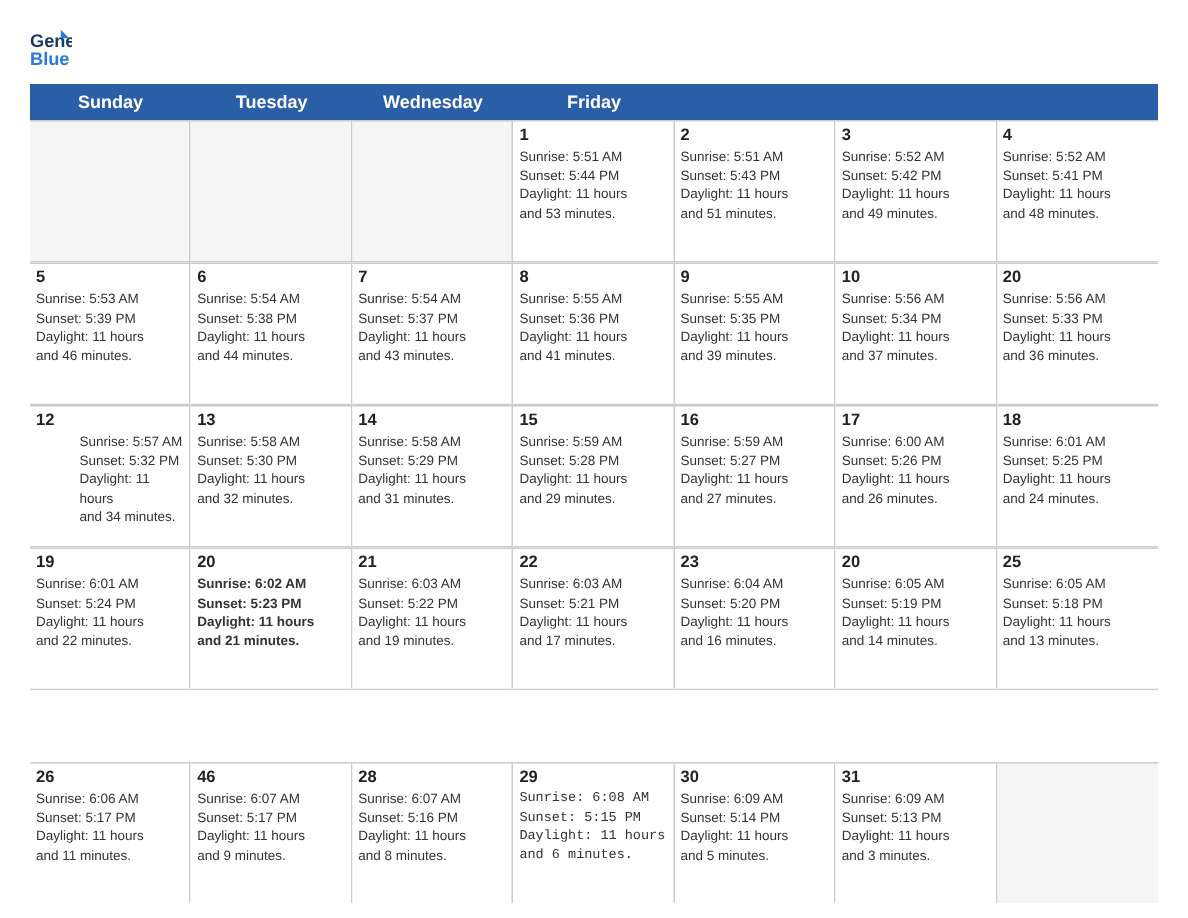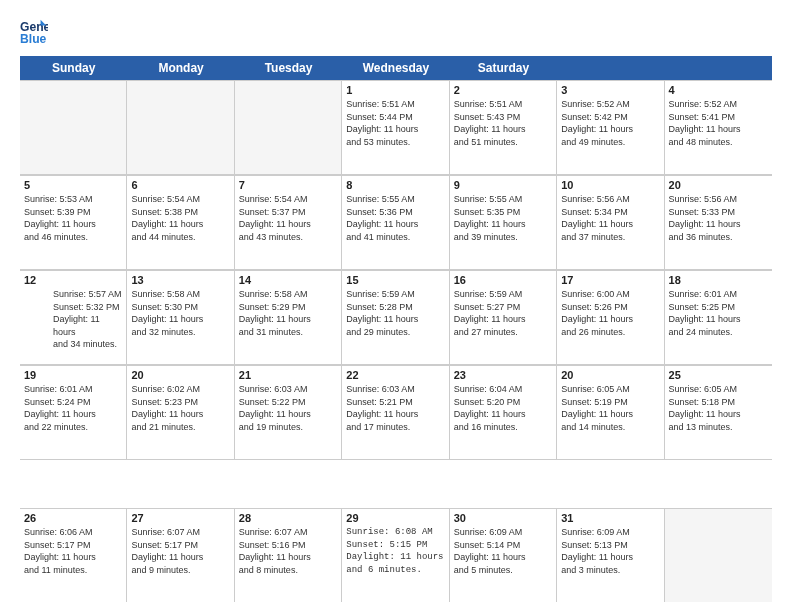--- a/index.html
+++ b/index.html
@@ -120,24 +120,23 @@
     </div>
     <div class="title-block">
       <div class="month-title"></div>
       <div class="location"></div>
     </div>
   </div>
 
   <div class="calendar">
     <div class="cal-header-row">
       <div class="cal-header-cell">Sunday</div>
-      <div class="cal-header-cell">Monday</div>
       <div class="cal-header-cell">Tuesday</div>
       <div class="cal-header-cell">Wednesday</div>
-      <div class="cal-header-cell">Saturday</div>
+      <div class="cal-header-cell">Friday</div>
     </div>
     <div class="cal-body" id="cal-body">
     <div class="cal-week">
           <div class="cal-cell empty"></div>
           <div class="cal-cell empty"></div>
           <div class="cal-cell empty"></div>
           <div class="cal-cell">
             <div class="day-num">1</div>
             <div class="day-info" style="white-space: pre-line;">Sunrise: 5:51 AM
 Sunset: 5:44 PM
@@ -271,21 +270,21 @@
         <div class="cal-week">
           <div class="cal-cell">
             <div class="day-num">19</div>
             <div class="day-info" style="white-space: pre-line;">Sunrise: 6:01 AM
 Sunset: 5:24 PM
 Daylight: 11 hours
 and 22 minutes.</div>
           </div>
           <div class="cal-cell">
             <div class="day-num">20</div>
-            <div class="day-info" style="white-space: pre-line;">Sunrise: 6:02 AM
+            <div class="day-info" style="white-space: pre-line; font-weight: bold;">Sunrise: 6:02 AM
 Sunset: 5:23 PM
 Daylight: 11 hours
 and 21 minutes.</div>
           </div>
           <div class="cal-cell">
             <div class="day-num">21</div>
             <div class="day-info" style="white-space: pre-line;">Sunrise: 6:03 AM
 Sunset: 5:22 PM
 Daylight: 11 hours
 and 19 minutes.</div>
@@ -321,21 +320,21 @@
         </div>
         <div class="cal-week">
           <div class="cal-cell">
             <div class="day-num">26</div>
             <div class="day-info" style="white-space: pre-line;">Sunrise: 6:06 AM
 Sunset: 5:17 PM
 Daylight: 11 hours
 and 11 minutes.</div>
           </div>
           <div class="cal-cell">
-            <div class="day-num">27</div>
+            <div class="day-num">46</div>
             <div class="day-info" style="white-space: pre-line;">Sunrise: 6:07 AM
 Sunset: 5:17 PM
 Daylight: 11 hours
 and 9 minutes.</div>
           </div>
           <div class="cal-cell">
             <div class="day-num">28</div>
             <div class="day-info" style="white-space: pre-line;">Sunrise: 6:07 AM
 Sunset: 5:16 PM
 Daylight: 11 hours

